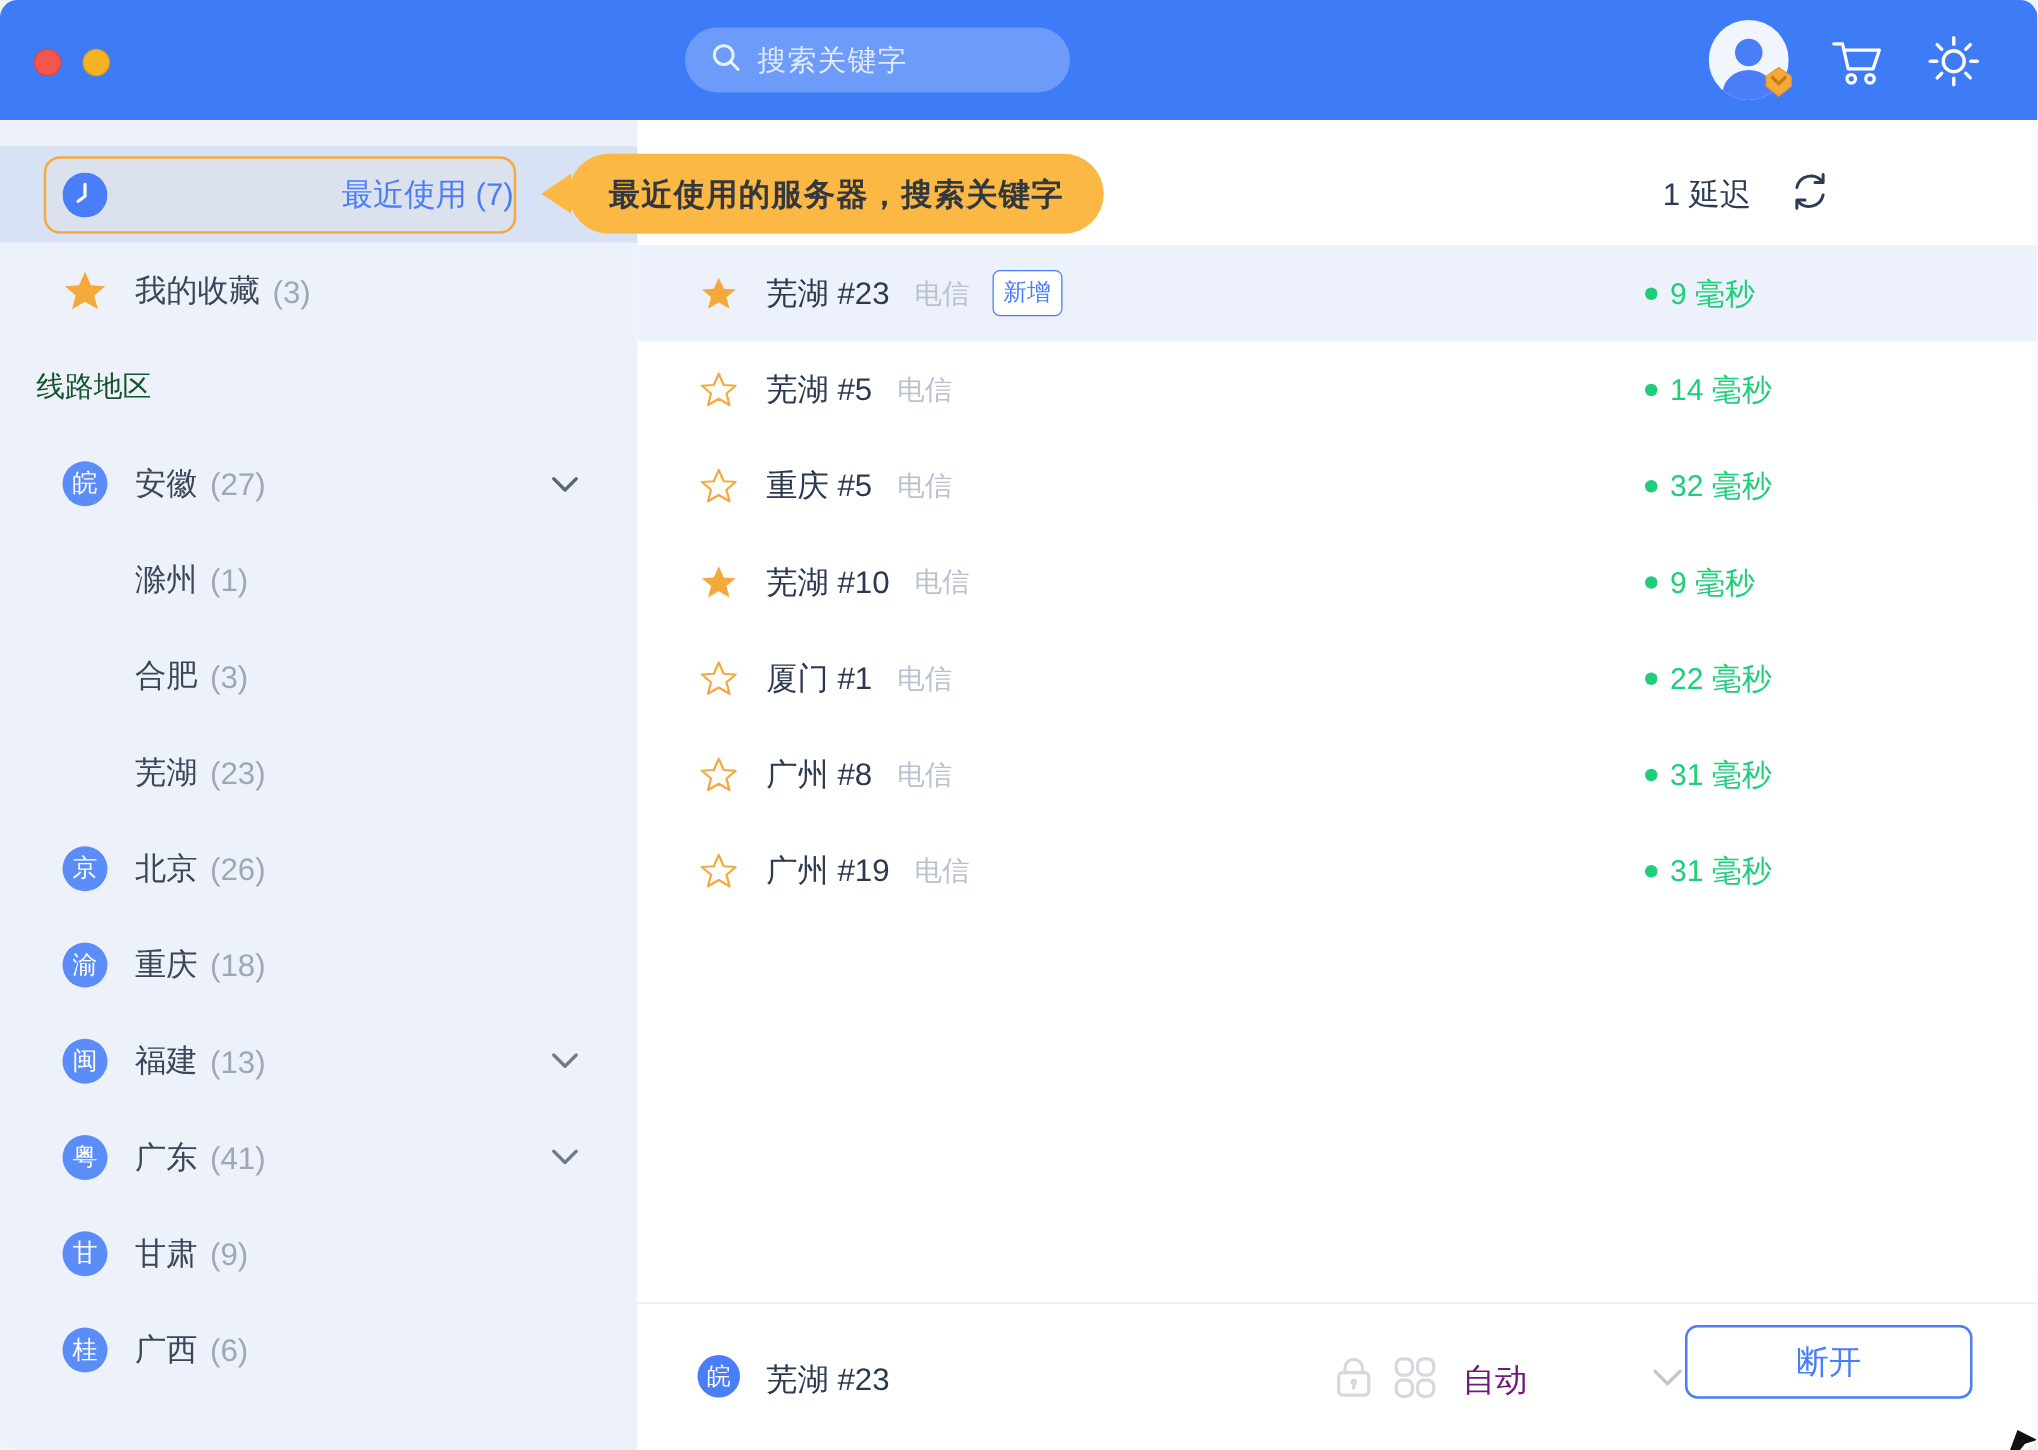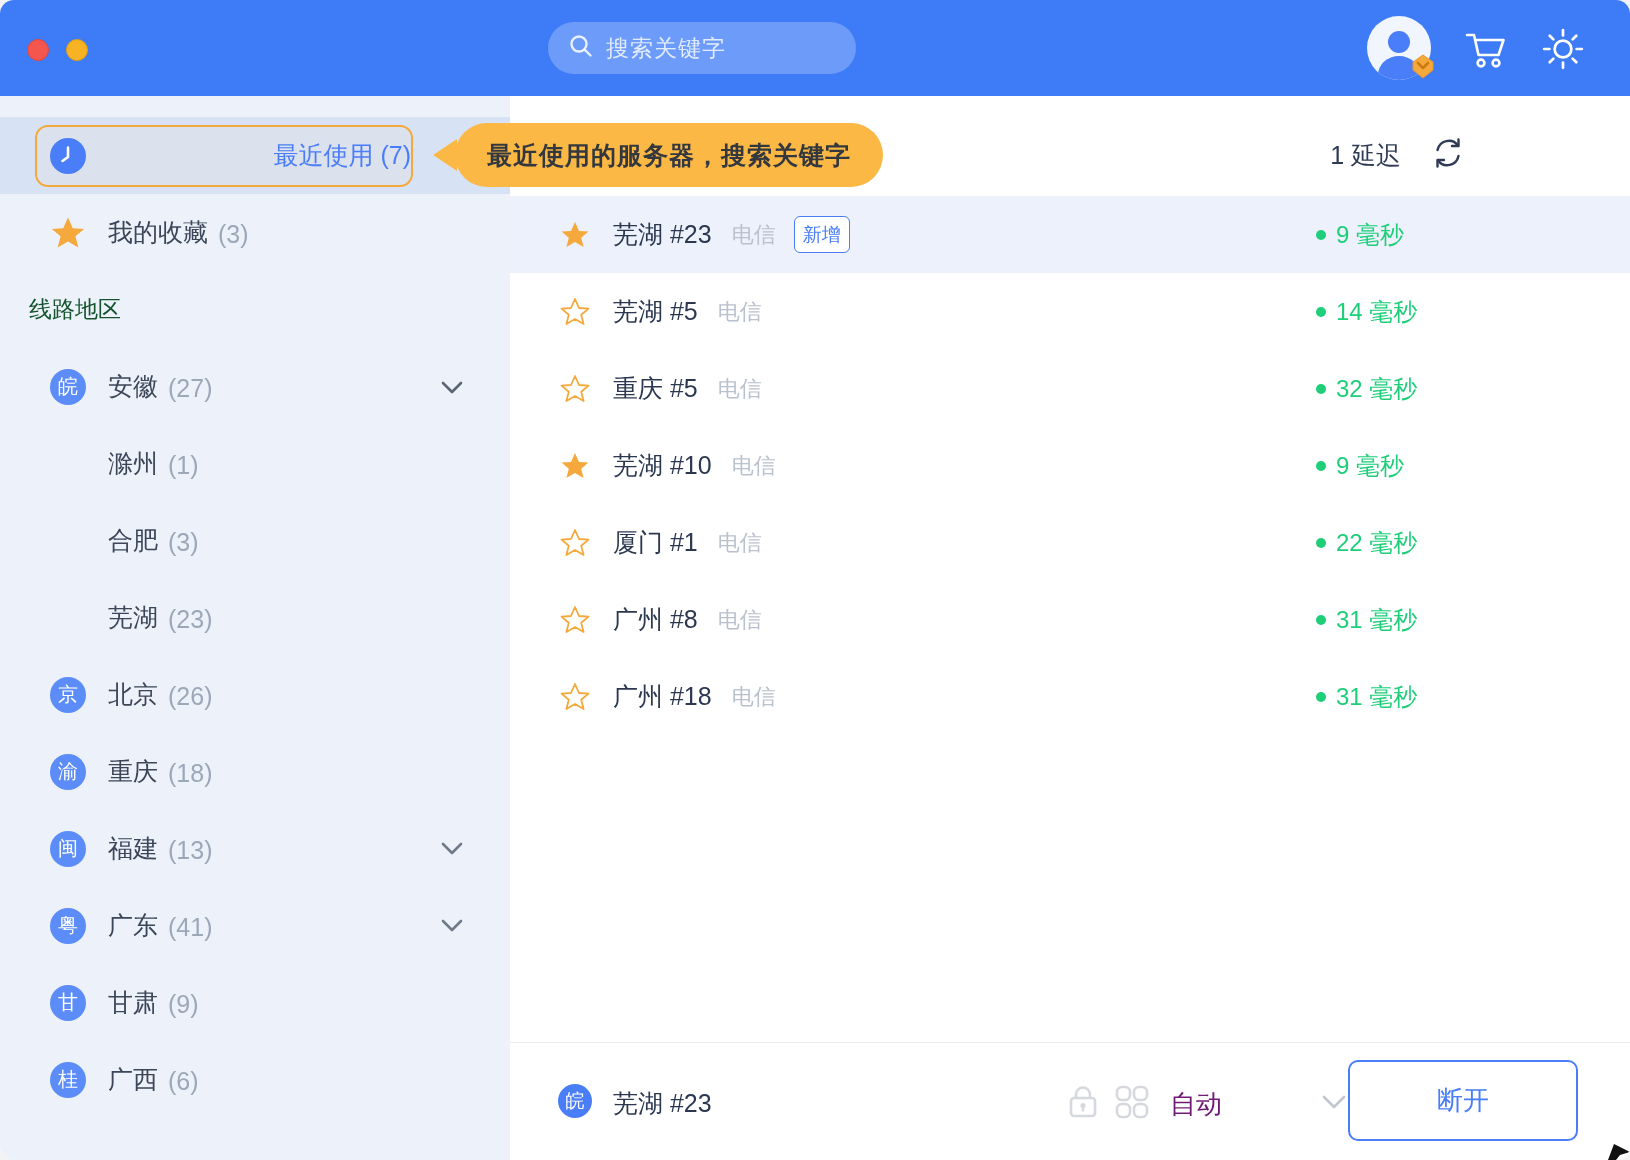--- a/index.html
+++ b/index.html
@@ -76,21 +76,21 @@
     padding:0 32px; color:#33373E; font-size:25px; font-weight:bold; letter-spacing:1px; white-space:nowrap;
   }
   
   .footer { position:absolute; left:510px; right:0; bottom:0; height:118px; background:#fff; border-top:1px solid #E8EAEF; }
   .foot-badge { position:absolute; left:48px; top:41px; width:34px; height:34px; border-radius:50%; background:#4A7DF8; color:#fff; font-size:19px; display:flex; align-items:center; justify-content:center; }
   .foot-name { position:absolute; left:103px; top:44px; font-size:25px; color:#2B3850; }
   .mode-group { position:absolute; left:556px; top:40px; display:flex; align-items:center; gap:14px; cursor:pointer; }
   .mode-label { color:#701a75; font-size:26px; margin-left:6px; }
   .mode-chev { margin-left:86px; }
   .disconnect-btn {
-    position:absolute; left:838px; top:17px; width:230px; height:81px;
+    position:absolute; left:838px; top:17px; width:230px; height:59px;
     background:#fff; border:2px solid #4A7DF8; border-radius:10px;
     color:#4A7DF8; font-size:26px; display:flex; align-items:center; justify-content:center;
     cursor:pointer; font-family:inherit;
   }
   .cursor { position:absolute; right:0; bottom:0; width:32px; height:22px; overflow:hidden; }
 </style>
 </head>
 <body>
 
 <div class="window">
@@ -391,21 +391,21 @@
           </span>
       </div>
 
       <div class="server-row">
         <span class="star-btn">
 
           <svg class="star-outline" width="30" height="30" viewBox="0 0 30 30">
               <polygon points="15,2 19,11 28.5,11.6 21.2,17.8 23.6,27 15,22 6.4,27 8.8,17.8 1.5,11.6 11,11" fill="none" stroke="#F5A93C" stroke-width="1.8" stroke-linejoin="round"></polygon>
             </svg>
         </span>
-        <span class="srv-name">广州 #18</span>
+        <span class="srv-name">广州 #19</span>
         <span class="srv-carrier">电信</span>
 
         <span class="latency">
             <span class="ldot"></span>
             <span class="lval">31 毫秒</span>
           </span>
       </div>
     </div>
   </div>
 

